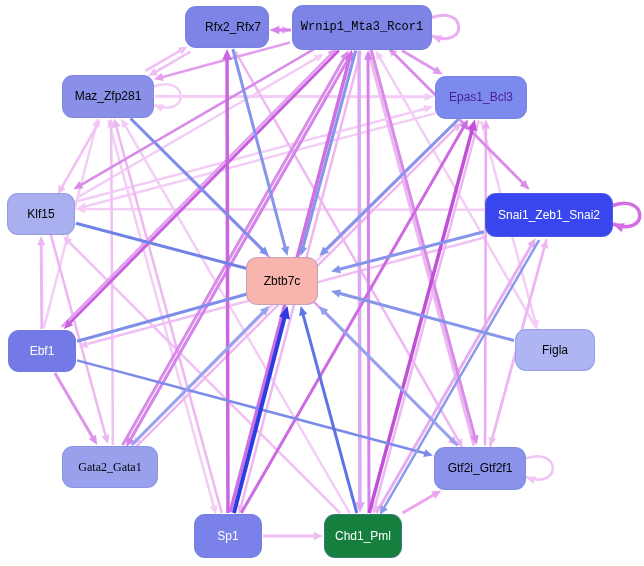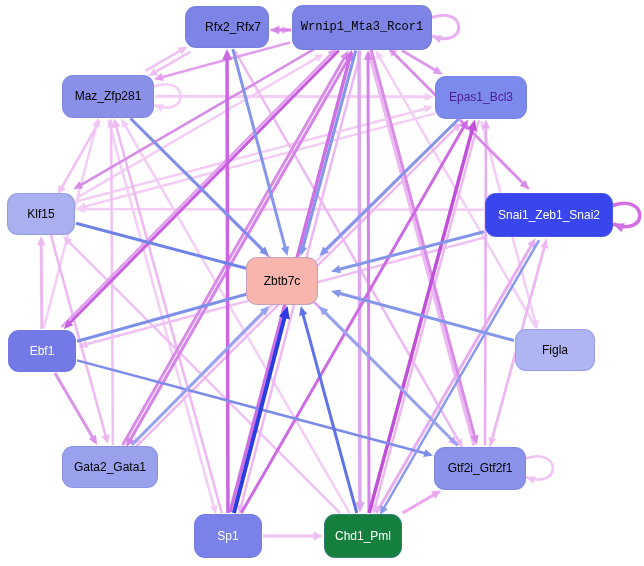--- a/index.html
+++ b/index.html
@@ -159,18 +159,18 @@
   <div id="nodes">
       <div class="node" style="left: 185px; top: 6px; width: 84px; height: 42px; background: rgb(125, 132, 230); color: rgb(0, 0, 0); padding-left: 12px;">Rfx2_Rfx7</div>
       <div class="node" style="left: 292px; top: 4.5px; width: 140px; height: 45px; background: rgb(125, 132, 230); color: rgb(0, 0, 0); font-family: Liberation Mono, monospace;">Wrnip1_Mta3_Rcor1</div>
       <div class="node" style="left: 62px; top: 74.5px; width: 92px; height: 43px; background: rgb(138, 144, 232); color: rgb(0, 0, 0);">Maz_Zfp281</div>
       <div class="node" style="left: 435px; top: 75.5px; width: 92px; height: 43px; background: rgb(124, 138, 238); color: #4c1d95;">Epas1_Bcl3</div>
       <div class="node" style="left: 7px; top: 193px; width: 68px; height: 42px; background: rgb(169, 175, 239); color: rgb(0, 0, 0);">Klf15</div>
       <div class="node" style="left: 485px; top: 193px; width: 128px; height: 44px; background: rgb(57, 70, 237); color: rgb(255, 255, 255);">Snai1_Zeb1_Snai2</div>
       <div class="node" style="left: 246px; top: 257px; width: 72px; height: 48px; background: rgb(248, 181, 173); color: rgb(0, 0, 0);">Zbtb7c</div>
       <div class="node" style="left: 8px; top: 330px; width: 68px; height: 42px; background: rgb(115, 122, 232); color: rgb(255, 255, 255);">Ebf1</div>
       <div class="node" style="left: 515px; top: 329px; width: 80px; height: 42px; background: rgb(175, 180, 242); color: rgb(0, 0, 0);">Figla</div>
-      <div class="node" style="left: 62px; top: 446px; width: 96px; height: 42px; background: rgb(153, 160, 236); color: rgb(0, 0, 0);">Gata2_Gata1</div>
+      <div class="node" style="left: 62px; top: 446px; width: 96px; height: 42px; background: rgb(153, 160, 236); color: rgb(0, 0, 0); font-family: Liberation Serif, serif;">Gata2_Gata1</div>
       <div class="node" style="left: 434px; top: 446.5px; width: 92px; height: 43px; background: rgb(138, 146, 234); color: rgb(0, 0, 0);">Gtf2i_Gtf2f1</div>
       <div class="node" style="left: 194px; top: 514px; width: 68px; height: 44px; background: rgb(122, 129, 232); color: rgb(255, 255, 255);">Sp1</div>
       <div class="node" style="left: 324px; top: 514px; width: 78px; height: 44px; background: #15803d; color: rgb(255, 255, 255);">Chd1_Pml</div>
     </div>
 </div>
 
 </body></html>

